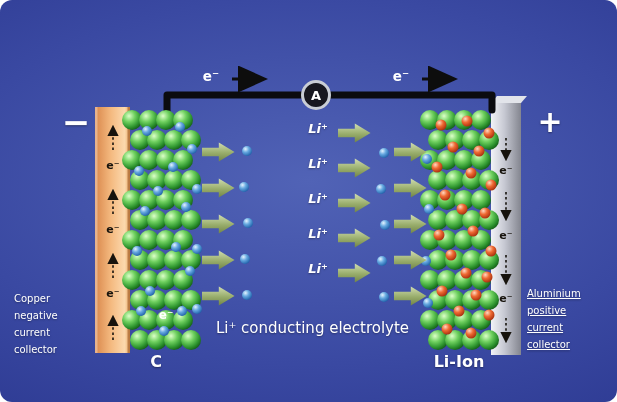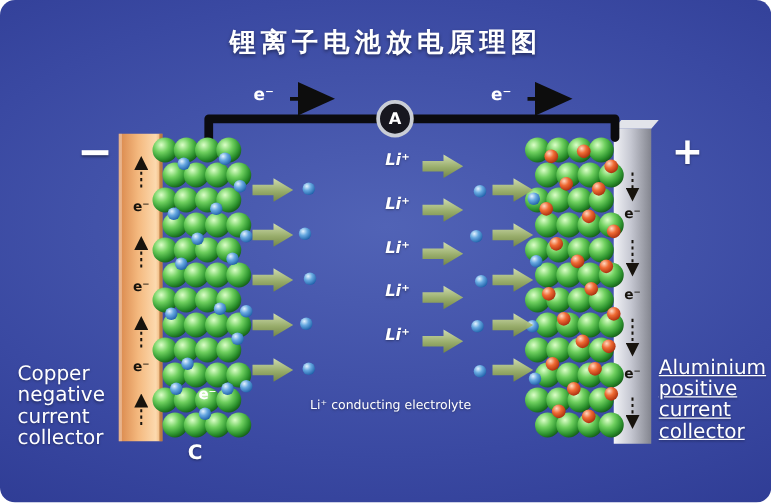--- a/index.html
+++ b/index.html
@@ -12,22 +12,22 @@
   .label{position:absolute;color:#ffffff;}
   .title{
     left:0;right:0;top:20px;text-align:center;font-size:21px;font-weight:bold;
     letter-spacing:4px;text-shadow:0 1px 3px rgba(0,0,0,.45);
   }
   .e-top{font-size:13.5px;font-weight:bold;width:30px;text-align:center;}
   .ammeter-letter{font-size:13px;font-weight:bold;width:20px;text-align:center;}
   .polarity{font-weight:bold;width:40px;text-align:center;text-shadow:0 1px 2px rgba(0,0,0,.4);}
   .e-bar{color:#17130d;font-size:11px;font-weight:bold;width:26px;text-align:center;}
   .li-ion{font-size:13px;font-weight:bold;width:40px;text-align:center;text-shadow:0 1px 2px rgba(0,0,0,.35);font-style:italic;}
-  .caption{font-size:10px;width:215px;text-align:center;text-shadow:0 1px 2px rgba(0,0,0,.35);}
-  .collector{font-size:16px;line-height:17px;white-space:pre-line;text-shadow:0 1px 2px rgba(0,0,0,.35);}
+  .caption{font-size:15px;width:215px;text-align:center;text-shadow:0 1px 2px rgba(0,0,0,.35);}
+  .collector{font-size:10px;line-height:17px;white-space:pre-line;text-shadow:0 1px 2px rgba(0,0,0,.35);}
   .electrode-name{font-size:16px;font-weight:bold;text-align:center;text-shadow:0 1px 2px rgba(0,0,0,.4);}
   .e-stray{font-size:12px;font-weight:bold;width:26px;text-align:center;}
 </style>
 </head>
 <body>
 
 <div class="stage">
 
   <svg class="layer" width="617" height="402" viewBox="0 0 617 402">
     <defs>
@@ -263,21 +263,20 @@
         <path d="M0 -4 L16 -4 L16 -9 L31 0 L16 9 L16 4 L0 4 Z" transform="translate(338 238) scale(1.05)" fill="url(#gArrow)" opacity="0.92"></path>
         <path d="M0 -4 L16 -4 L16 -9 L31 0 L16 9 L16 4 L0 4 Z" transform="translate(338 273) scale(1.05)" fill="url(#gArrow)" opacity="0.92"></path>
         <path d="M0 -4 L16 -4 L16 -9 L31 0 L16 9 L16 4 L0 4 Z" transform="translate(394 152) scale(1.05)" fill="url(#gArrow)" opacity="0.92"></path>
         <path d="M0 -4 L16 -4 L16 -9 L31 0 L16 9 L16 4 L0 4 Z" transform="translate(394 188) scale(1.05)" fill="url(#gArrow)" opacity="0.92"></path>
         <path d="M0 -4 L16 -4 L16 -9 L31 0 L16 9 L16 4 L0 4 Z" transform="translate(394 224) scale(1.05)" fill="url(#gArrow)" opacity="0.92"></path>
         <path d="M0 -4 L16 -4 L16 -9 L31 0 L16 9 L16 4 L0 4 Z" transform="translate(394 260) scale(1.05)" fill="url(#gArrow)" opacity="0.92"></path>
         <path d="M0 -4 L16 -4 L16 -9 L31 0 L16 9 L16 4 L0 4 Z" transform="translate(394 296) scale(1.05)" fill="url(#gArrow)" opacity="0.92"></path>
       </g>
   </svg>
 
-  <div class="label title">锂离子电池放电原理图</div>
 
   <div class="label e-top" style="left:196px;top:68px;">e⁻</div>
   <div class="label e-top" style="left:386px;top:68px;">e⁻</div>
   <div class="label ammeter-letter" style="left:306px;top:88px;">A</div>
 
   <div class="label polarity" style="left:56px;top:102px;font-size:34px;">−</div>
   <div class="label polarity" style="left:530px;top:104px;font-size:30px;">+</div>
 
   <div class="label e-bar" style="left:100px;top:159px;">e⁻</div>
   <div class="label e-bar" style="left:100px;top:223px;">e⁻</div>
@@ -300,13 +299,14 @@
   <div class="label collector" style="left:14px;top:290px;width:90px;">Copper
 negative
 current
 collector</div>
   <div class="label collector" style="left:527px;top:285px;width:88px;text-decoration:underline;">Aluminium
 positive
 current
 collector</div>
 
   <div class="label electrode-name" style="left:134px;top:352px;width:44px;">C</div>
+  <div class="label electrode-name" style="left:424px;top:352px;width:70px;">Li-Ion</div>
 </div>
 
 </body></html>

